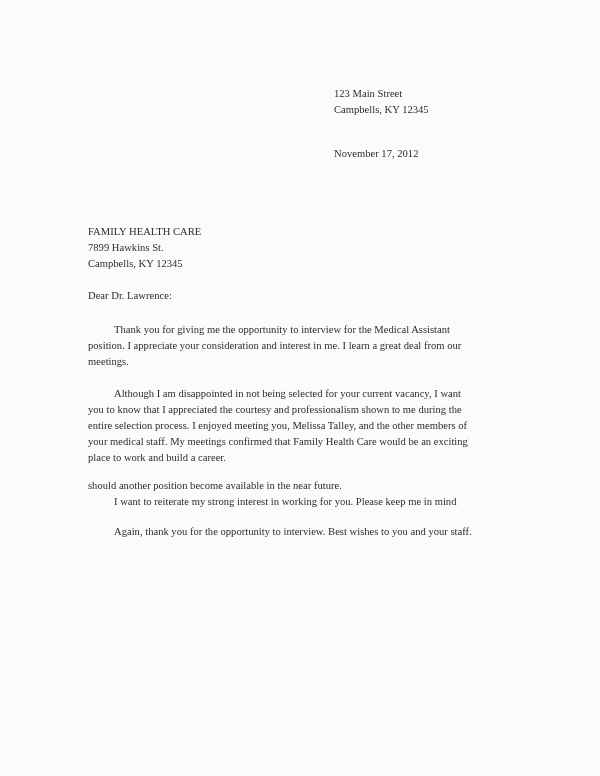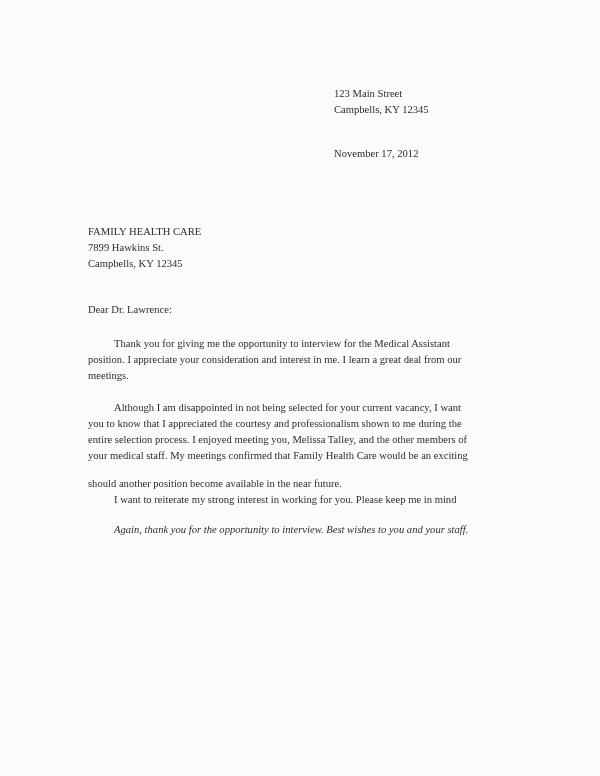--- a/index.html
+++ b/index.html
@@ -22,27 +22,27 @@
   }
   .line {
     white-space: nowrap;
     height: 16px;
   }
   .right-block {
     margin-left: 246px;
   }
   .date-block { margin-top: 28px; }
   .recipient-block { margin-top: 62px; }
-  .salutation-block { margin-top: 30px; }
+  .salutation-block { margin-top: 16px; }
   .para { }
   .para .indent { text-indent: 26px; }
   .p1 { margin-top: 18px; }
   .p2 { margin-top: 16px; }
   .p3 { margin-top: 12px; }
-  .p4 { margin-top: 14px; font-style: italic; }
+  .p4 { margin-top: 14px; }
   .closing-block { margin-top: 30px; }
   .signature-block { margin-top: 64px; text-decoration: underline; }
 </style>
 </head>
 <body>
 
 <div class="page">
 
   <div class="right-block sender-block">
     <div class="line">123 Main Street</div>
@@ -67,20 +67,21 @@
     <div class="line indent">Thank you for giving me the opportunity to interview for the Medical Assistant</div>
     <div class="line">position. I appreciate your consideration and interest in me. I learn a great deal from our</div>
     <div class="line">meetings.</div>
   </div>
 
   <div class="para p2">
     <div class="line indent">Although I am disappointed in not being selected for your current vacancy, I want</div>
     <div class="line">you to know that I appreciated the courtesy and professionalism shown to me during the</div>
     <div class="line">entire selection process. I enjoyed meeting you, Melissa Talley, and the other members of</div>
     <div class="line">your medical staff. My meetings confirmed that Family Health Care would be an exciting</div>
+    <div class="line">place to work and build a career.</div>
   </div>
 
   <div class="para p3">
     <div class="line">should another position become available in the near future.</div>
     <div class="line indent">I want to reiterate my strong interest in working for you. Please keep me in mind</div>
   </div>
 
   <div class="para p4">
     <div class="line indent">Again, thank you for the opportunity to interview. Best wishes to you and your staff.</div>
   </div>

